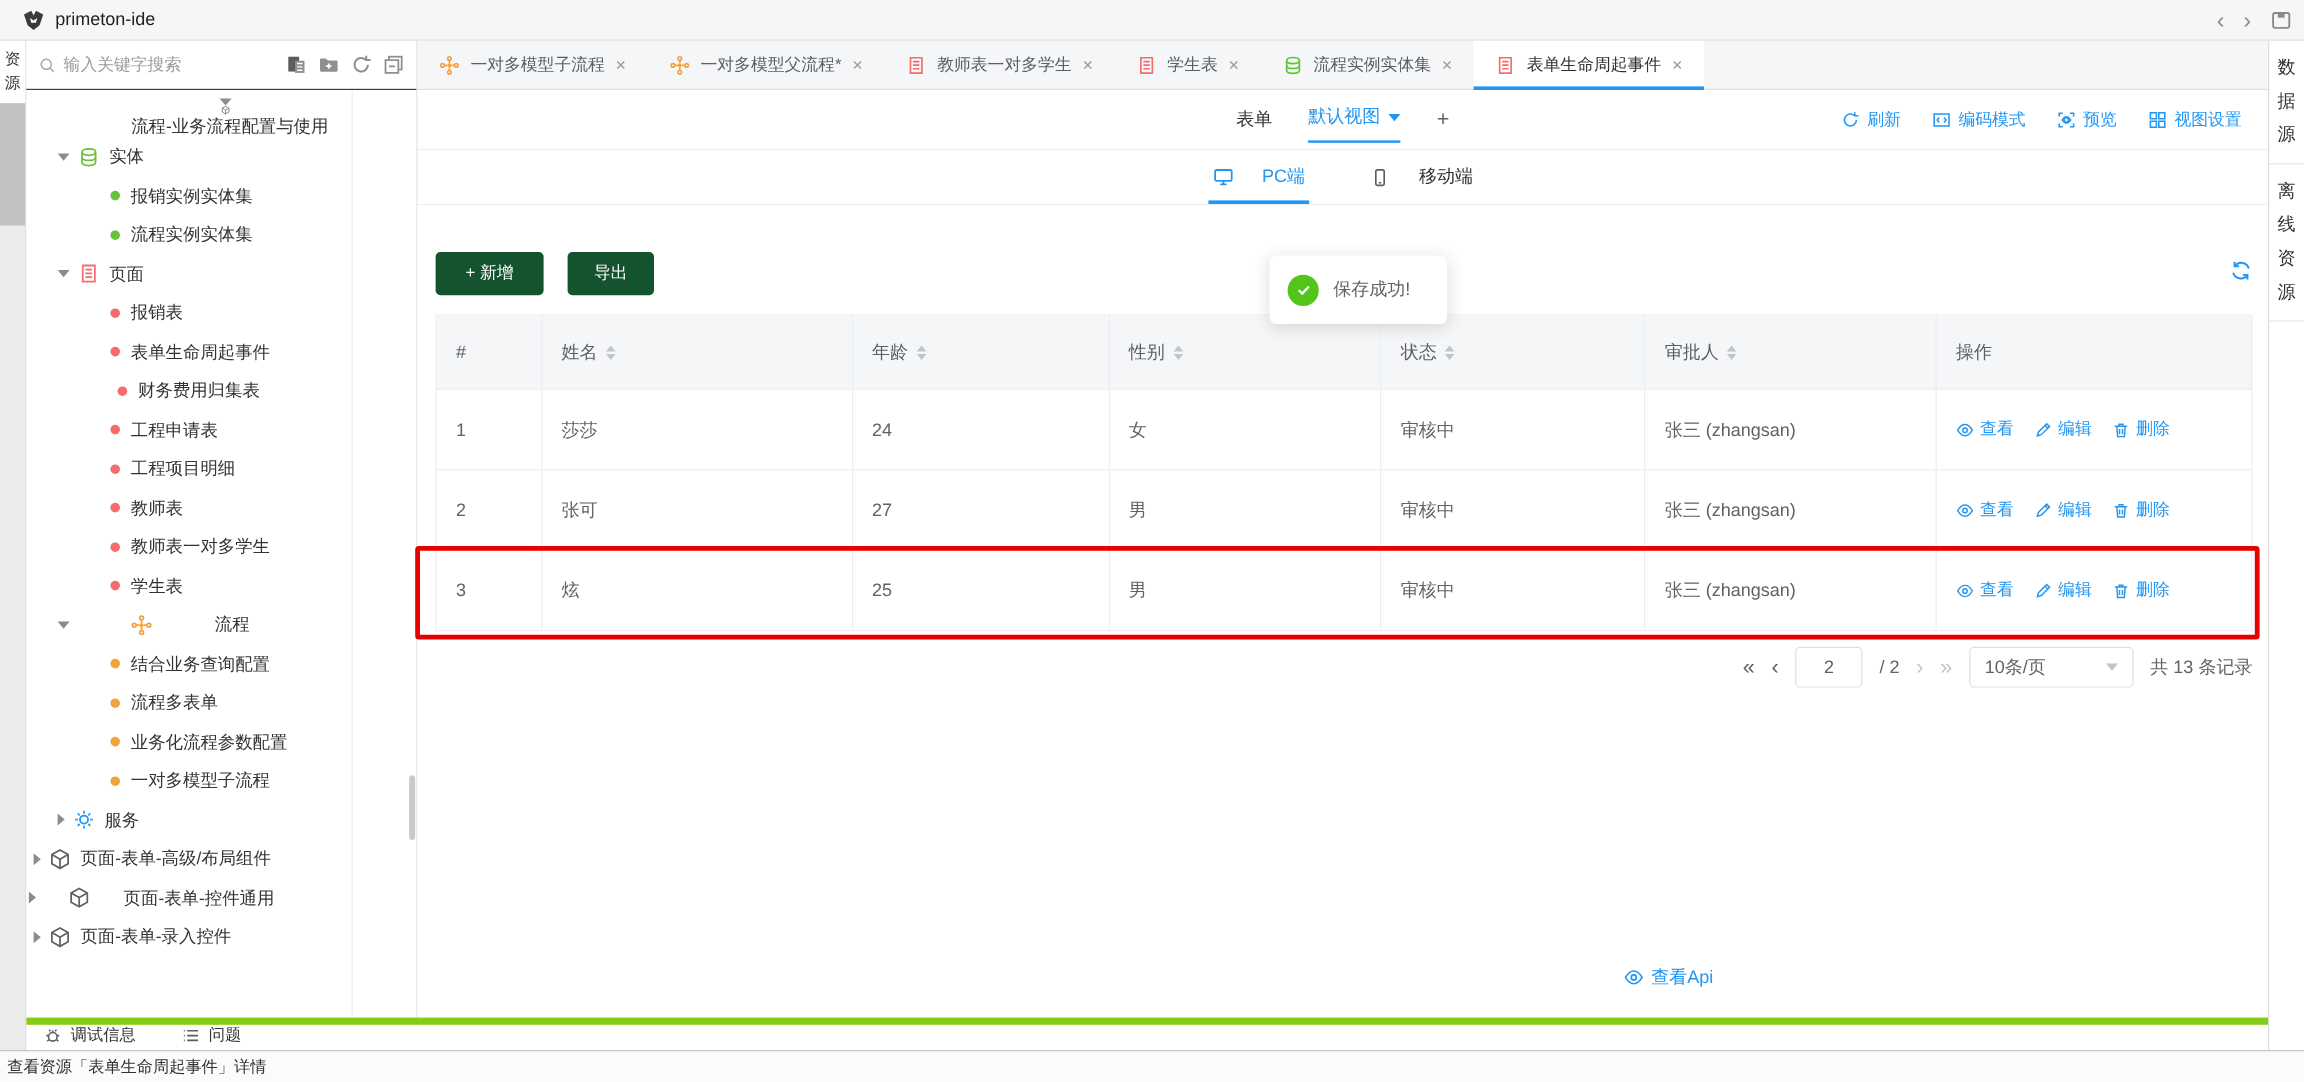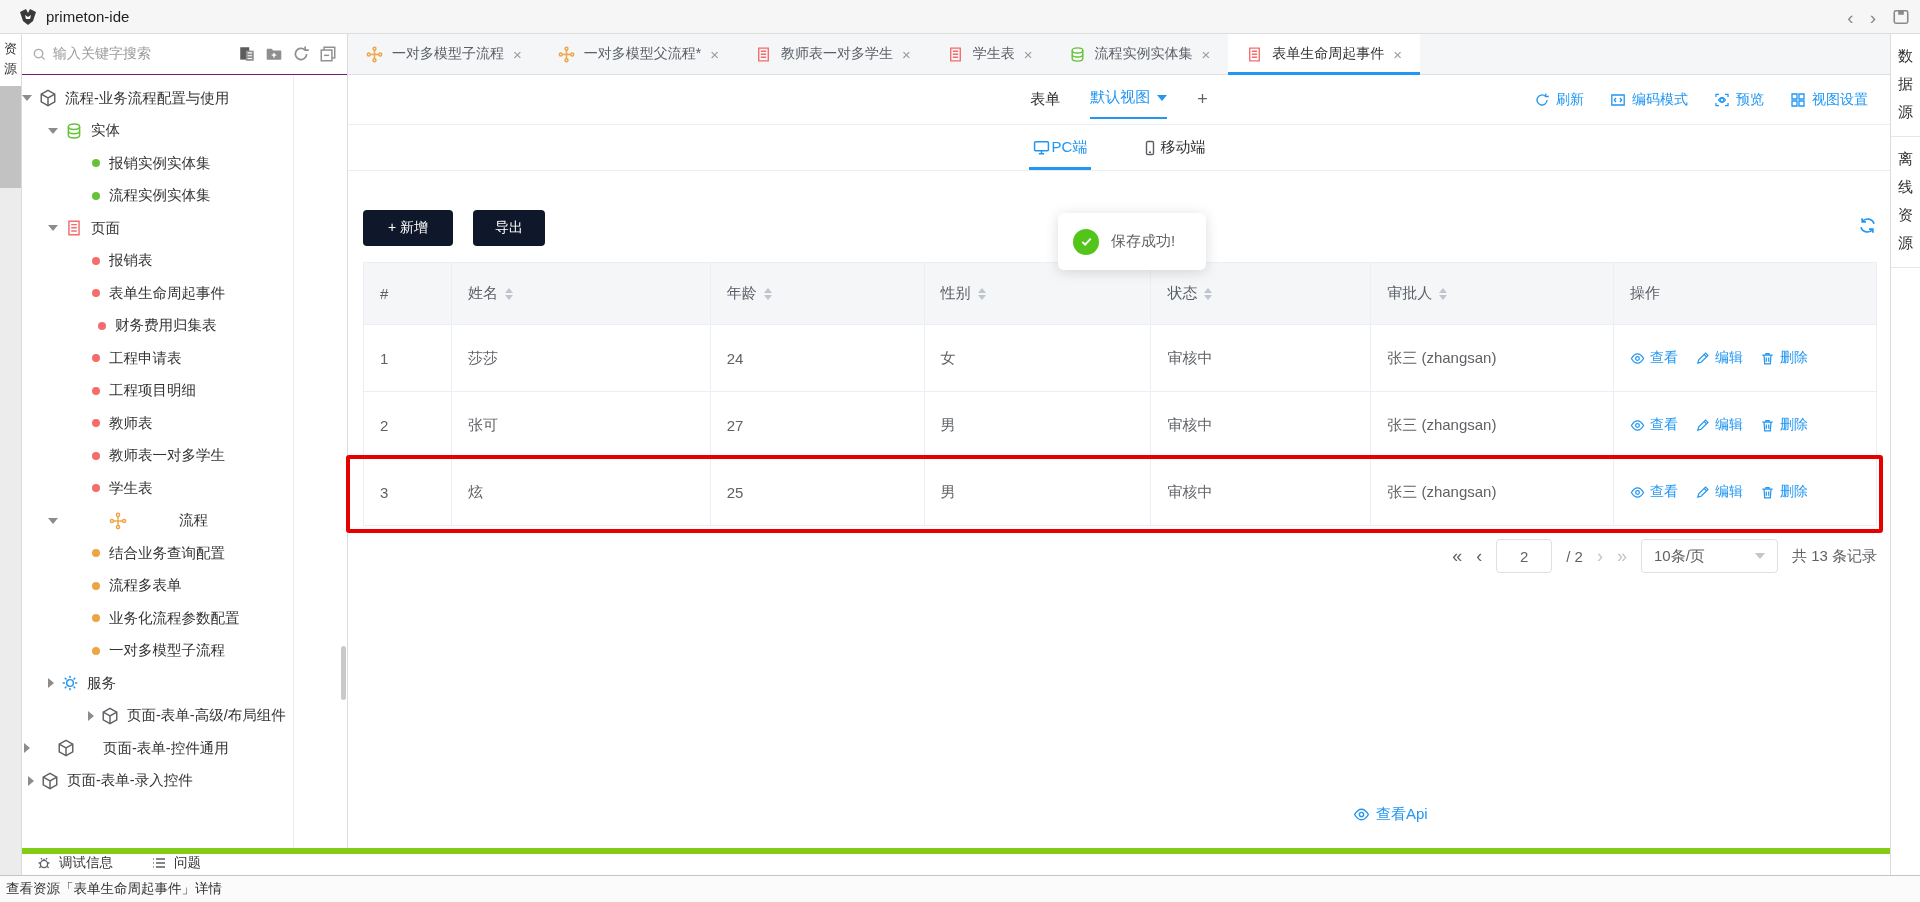--- a/index.html
+++ b/index.html
@@ -60,27 +60,27 @@
              padding-bottom:4px; }
   .vt-view::after { content:""; position:absolute; left:0; right:0; bottom:-8px; height:2px; background:#2196f3; }
   .caret-down { width:0; height:0; border-left:5px solid transparent; border-right:5px solid transparent;
                 border-top:6px solid #2196f3; }
   .vt-add { font-size:18px; color:#606266; }
   .vt-actions { position:absolute; right:22px; display:flex; align-items:center; gap:26px; }
   .vt-action { display:flex; align-items:center; gap:6px; color:#2196f3; font-size:14px; cursor:pointer; }
 
   .device-bar { position:absolute; left:0; top:91px; width:100%; height:46px; border-bottom:1px solid #ebeef5;
                 display:flex; align-items:center; justify-content:center; gap:55px; }
-  .dev-tab { display:flex; align-items:center; gap:2px; font-size:15px; height:100%; position:relative; cursor:pointer; }
+  .dev-tab { display:flex; align-items:center; gap:24px; font-size:15px; height:100%; position:relative; cursor:pointer; }
   .dev-tab.active { color:#2196f3; }
   .dev-tab.active::after { content:""; position:absolute; left:-4px; right:-4px; bottom:0; height:3px; background:#2196f3; }
 
   .content { position:absolute; left:0; top:137px; width:100%; height:677px; background:#fff; }
   .btn { display:inline-flex; align-items:center; justify-content:center; height:36px; border-radius:4px;
-         background:#0f172a; color:#fff; font-size:14px; border:none; cursor:pointer; }
+         background:#14532d; color:#fff; font-size:14px; border:none; cursor:pointer; }
   .btn-add { position:absolute; left:15px; top:39px; width:90px; }
   .btn-export { position:absolute; left:125px; top:39px; width:72px; }
   .content-refresh { position:absolute; left:1510px; top:45px; width:19px; height:19px; cursor:pointer; }
 
   .data-table { position:absolute; left:15px; top:91px; width:1514px; border-collapse:collapse;
                 font-size:15px; color:#606266; }
   .data-table th, .data-table td { border:1px solid #ebeef5; text-align:left; padding-left:16px; font-weight:normal; }
   .data-table th { background:#f5f6f8; height:62px; color:#5a5e66; }
   .data-table td { height:67px; background:#fff; }
   .th-inner { display:flex; align-items:center; gap:7px; }
@@ -190,21 +190,21 @@
         <svg width="18" height="18" viewBox="0 0 16 16">
           <rect x="4.5" y="2" width="9.5" height="9.5" fill="none" stroke="#8f8f8f" stroke-width="1.3"></rect>
           <rect x="2" y="4.5" width="9.5" height="9.5" fill="#fff" stroke="#8f8f8f" stroke-width="1.3"></rect>
           <path d="M4.5 9.2h4.5" stroke="#8f8f8f" stroke-width="1.3"></path>
         </svg>
       </span>
     </div>
   </div>
   <div class="sb-inner-line"></div>
   <div class="tree" id="tree">
-      <div class="tree-row" style="padding-left: 0;">
+      <div class="tree-row" style="padding-left: 21px; flex-direction: column;">
         <i class="tree-arrow arrow-open"></i>
         <svg viewBox="0 0 16 16" width="18" height="18" class="tree-ic">
           <path d="M8 1.2 14 4.6v6.8L8 14.8 2 11.4V4.6Z" fill="none" stroke="#606266" stroke-width="1.3"></path>
           <path d="M2 4.6 8 8l6-3.4M8 8v6.8" fill="none" stroke="#606266" stroke-width="1.3"></path>
         </svg>
         <span>流程-业务流程配置与使用</span>
       </div>
       <div class="tree-row" style="padding-left: 26px;">
         <i class="tree-arrow arrow-open"></i>
         <svg viewBox="0 0 16 16" width="18" height="18" class="tree-ic">
@@ -291,21 +291,21 @@
         <span>一对多模型子流程</span>
       </div>
       <div class="tree-row" style="padding-left: 26px;">
         <i class="tree-arrow arrow-closed"></i>
         <svg viewBox="0 0 16 16" width="18" height="18" class="tree-ic">
           <circle cx="8" cy="8" r="3" fill="none" stroke="#2196f3" stroke-width="1.3"></circle>
           <path d="M8 1.5v2M8 12.5v2M1.5 8h2M12.5 8h2M3.4 3.4l1.4 1.4M11.2 11.2l1.4 1.4M12.6 3.4l-1.4 1.4M4.8 11.2l-1.4 1.4" fill="none" stroke="#2196f3" stroke-width="1.3"></path>
         </svg>
         <span>服务</span>
       </div>
-      <div class="tree-row" style="padding-left: 18px; margin-left: 48px;">
+      <div class="tree-row" style="padding-left: 6px;">
         <i class="tree-arrow arrow-closed"></i>
         <svg viewBox="0 0 16 16" width="18" height="18" class="tree-ic">
           <path d="M8 1.2 14 4.6v6.8L8 14.8 2 11.4V4.6Z" fill="none" stroke="#606266" stroke-width="1.3"></path>
           <path d="M2 4.6 8 8l6-3.4M8 8v6.8" fill="none" stroke="#606266" stroke-width="1.3"></path>
         </svg>
         <span>页面-表单-高级/布局组件</span>
       </div>
       <div class="tree-row" style="padding-left: 2px; gap: 20px;">
         <i class="tree-arrow arrow-closed"></i>
         <svg viewBox="0 0 16 16" width="18" height="18" class="tree-ic">

